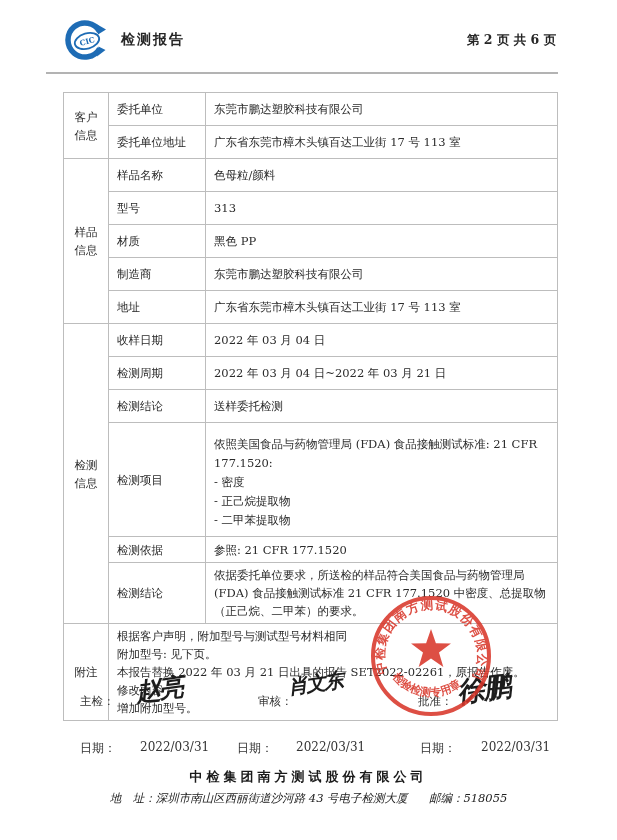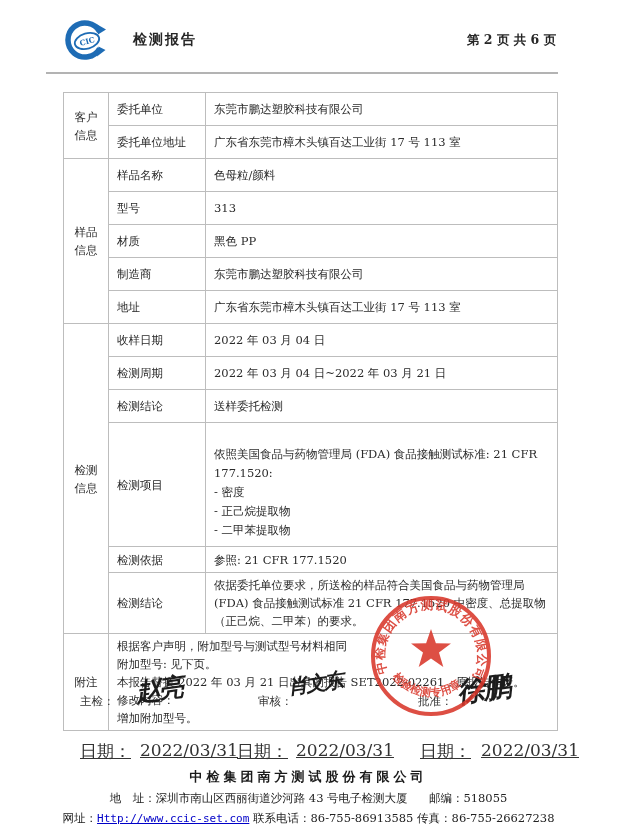--- a/index.html
+++ b/index.html
@@ -3,21 +3,21 @@
 <meta charset="utf-8">
 <style>
   html,body { margin:0; padding:0; background:#ffffff; }
   .page {
     position:relative; width:617px; height:840px; background:#fff;
     font-family:"DejaVu Serif", serif; color:#262626; overflow:hidden;
   }
   
   .header { position:absolute; top:16px; left:63px; width:500px; height:50px; }
   .logo { position:absolute; left:0; top:2px; width:44px; height:44px; }
-  .hd-title { position:absolute; left:70px; top:15px; font-size:14px; font-weight:bold; letter-spacing:2px; }
+  .hd-title { position:absolute; left:58px; top:15px; font-size:14px; font-weight:bold; letter-spacing:2px; }
   .hd-no { position:absolute; left:173px; top:16px; font-size:12.5px; font-weight:bold; white-space:nowrap; }
   .hd-page { position:absolute; left:404px; top:16px; font-size:12.5px; font-weight:bold; white-space:nowrap; }
   .separator { position:absolute; top:72px; left:46px; width:512px; height:2px; background:#b3b3b3; }
   
   table.report { position:absolute; top:92px; left:63px; width:494px; border-collapse:collapse; table-layout:fixed; }
   table.report td {
     border:1.6px solid #bdbdbd; font-size:11.5px; color:#2a2a2a;
     padding:3px 8px; vertical-align:middle; line-height:18px;
     overflow:hidden;
   }
@@ -28,27 +28,27 @@
   .pre { white-space:pre-line; }
   td.note-cell { padding:6px 12px; line-height:19px; white-space:pre-line; vertical-align:top; }
   td.concl { line-height:17.5px; }
   
   .abs { position:absolute; white-space:nowrap; }
   .sig-label { font-size:11.5px; color:#333; }
   .sig-name {
     font-size:25px; font-style:italic; font-weight:bold; color:#1c1c1c;
     transform:rotate(-8deg); transform-origin:left bottom; letter-spacing:-2px;
   }
-  .sig-date { font-size:17px; color:#333;text-decoration:underline; }
+  .sig-date { font-size:12px; color:#333; }
   
   .seal { position:absolute; left:366px; top:590px; width:130px; height:134px; opacity:0.88; z-index:5; }
   
   .footer { position:absolute; top:768px; left:0; width:617px; text-align:center; }
   .ft-company { font-size:13px; font-weight:bold; letter-spacing:4px; color:#1a1a1a; }
-  .ft-line { font-size:11.5px; margin-top:5px; color:#222; }
+  .ft-line { font-size:11.5px; margin-top:5px; color:#222;font-style:italic; }
   .ft-url { color:#0000c8; text-decoration:underline; font-family:"DejaVu Sans Mono", monospace; font-size:11px; }
 </style>
 </head>
 <body>
 
 <div class="page">
 
   <div class="header">
     <svg class="logo" viewBox="0 0 44 44">
       <path d="M 36.7,13.5 A 17,17 0 1 0 36.7,30.5" fill="none" stroke="#1e6cb5" stroke-width="5.5"></path>
@@ -115,21 +115,21 @@
       <tr class="r30">
         <td class="fld">检测周期</td>
         <td class="val">2022 年 03 月 04 日~2022 年 03 月 21 日</td>
       </tr>
       <tr class="r30">
         <td class="fld">检测结论</td>
         <td class="val">送样委托检测</td>
       </tr>
       <tr>
         <td class="fld">检测项目</td>
-        <td class="val pre" style="line-height:19px; padding-top:22px; padding-bottom:6px;">依照美国食品与药物管理局 (FDA) 食品接触测试标准: 21 CFR
+        <td class="val pre" style="line-height:19px; padding-top:12px; padding-bottom:6px;">依照美国食品与药物管理局 (FDA) 食品接触测试标准: 21 CFR
 177.1520:
 - 密度
 - 正己烷提取物
 - 二甲苯提取物</td>
       </tr>
       <tr style="height:26px">
         <td class="fld">检测依据</td>
         <td class="val">参照: 21 CFR 177.1520</td>
       </tr>
       <tr>
@@ -177,20 +177,15 @@
     </text>
   </svg>
 
   <div class="footer">
     <div class="ft-company">中检集团南方测试股份有限公司</div>
     <div class="ft-line">
       <span>地　址：</span><span>深圳市南山区西丽街道沙河路 43 号电子检测大厦</span>
       <span style="display:inline-block; width:14px;"></span>
       <span>邮编：</span><span>518055</span>
     </div>
-    <div class="ft-line">
-      <span>网址：</span><a class="ft-url" href="#">Http://www.ccic-set.com</a>
-      <span>联系电话：</span><span>86-755-86913585</span>
-      <span>传真：</span><span>86-755-26627238</span>
-    </div>
   </div>
 
 </div>
 
 </body></html>

